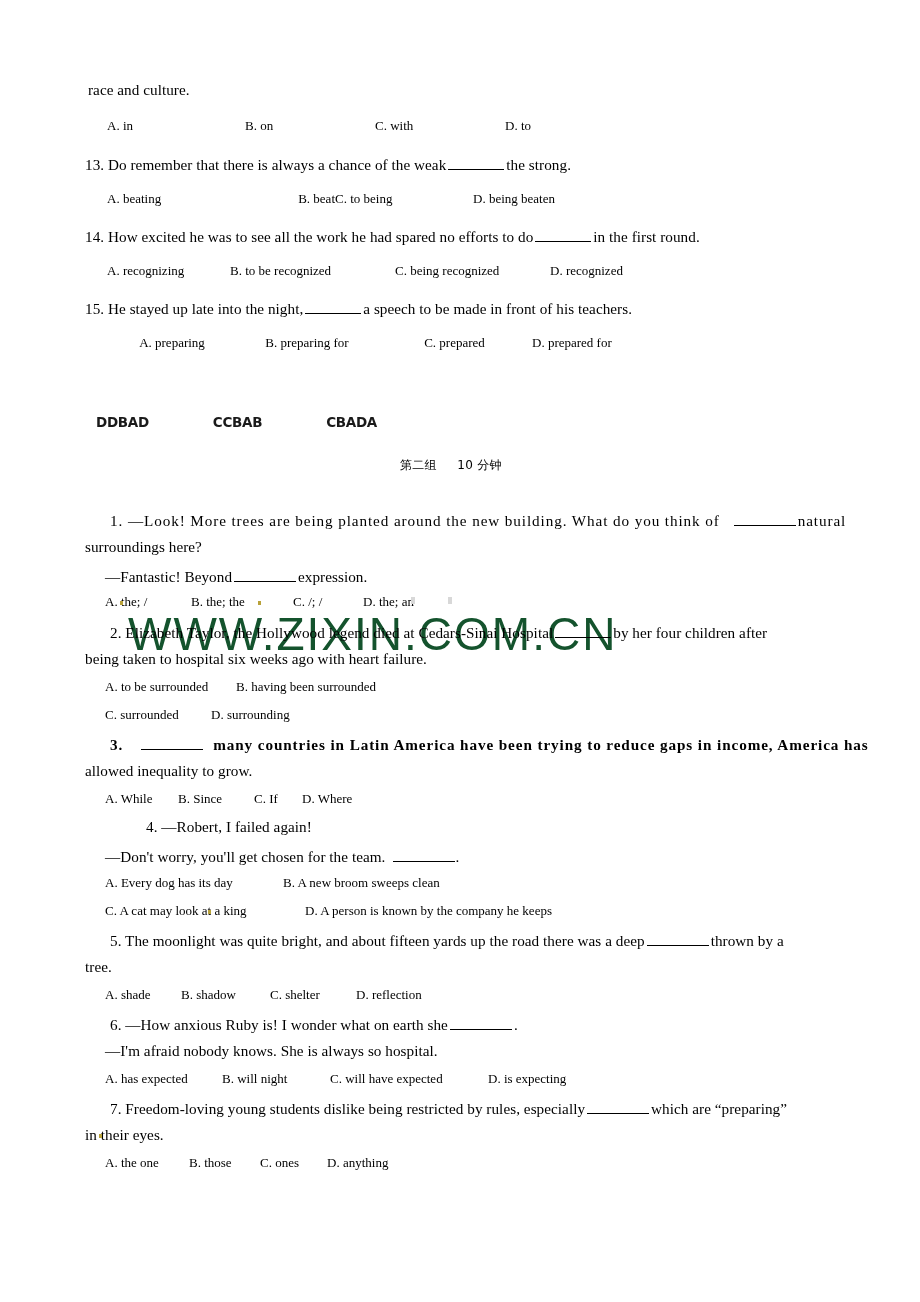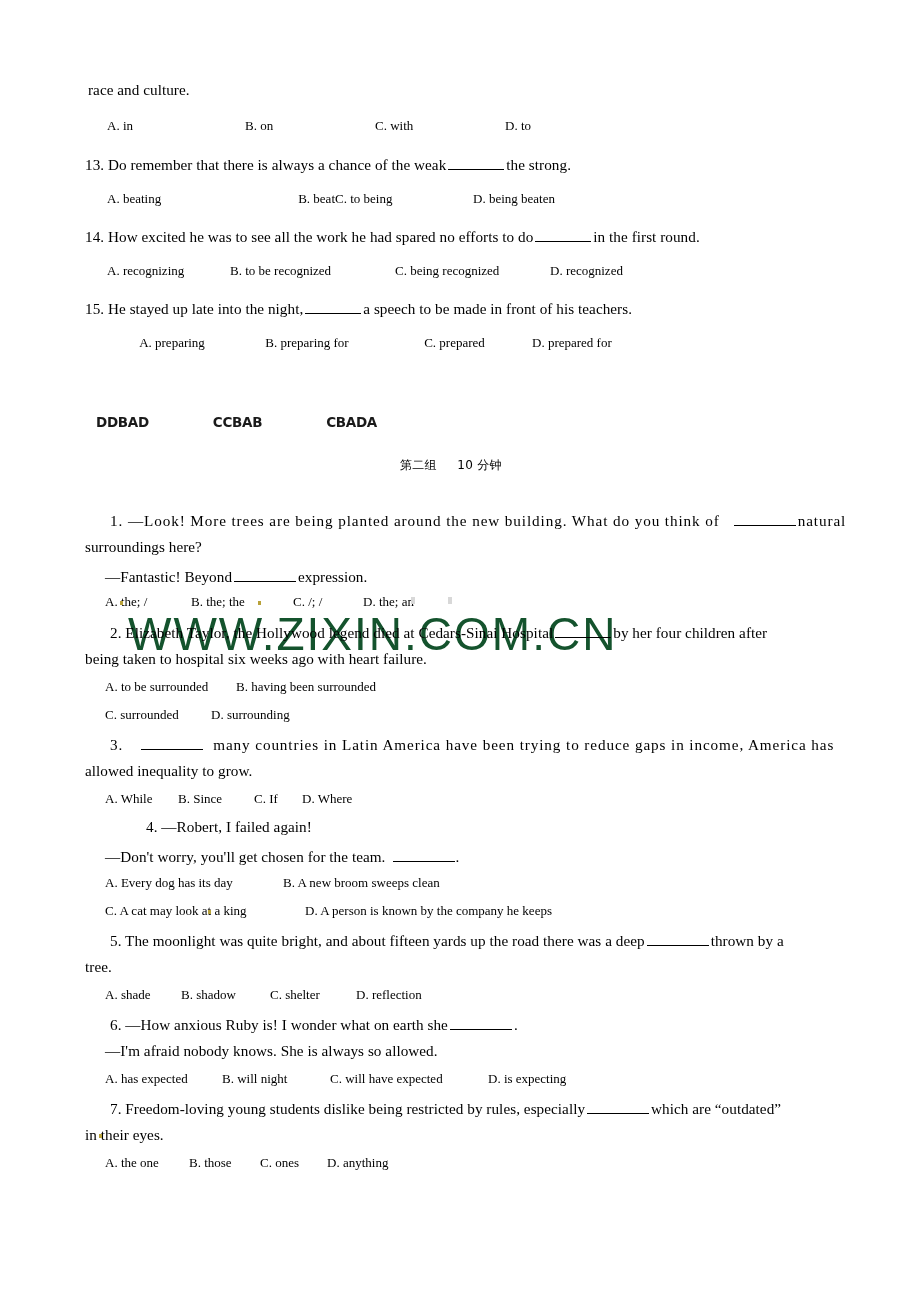--- a/index.html
+++ b/index.html
@@ -168,21 +168,21 @@
       <span>Elizabeth Taylor, the Hollywood legend died at Cedars-Sinai Hospital</span><span class="blank b-md"></span><span>by her four children after</span>
     </div>
     <div class="line" style="left:85px; top:651px;">being taken to hospital six weeks ago with heart failure.</div>
     <div class="opt-row" style="left:105px; top:679px;">
       <span class="opt-tab" style="width:131px;">A. to be surrounded</span><span class="opt-tab">B. having been surrounded</span>
     </div>
     <div class="opt-row" style="left:105px; top:707px;">
       <span class="opt-tab" style="width:106px;">C. surrounded</span><span class="opt-tab">D. surrounding</span>
     </div>
 
-    <div class="line sp-wide" style="left:110px; top:735px;">
+    <div class="line sp-wide" style="left:110px; top:735px;font-weight:bold;">
       <span>3.</span><span class="blank b-lg" style="margin-left:18px;margin-right:10px;"></span><span>many countries in Latin America have been trying to reduce gaps in income, America has</span>
     </div>
     <div class="line" style="left:85px; top:763px;">allowed inequality to grow.</div>
     <div class="opt-row" style="left:105px; top:791px;">
       <span class="opt-tab" style="width:73px;">A. While</span><span class="opt-tab" style="width:76px;">B. Since</span><span class="opt-tab" style="width:48px;">C. If</span><span class="opt-tab">D. Where</span>
     </div>
 
     <div class="line" style="left:110px; top:819px;margin-left:36px;">
       <span>4.</span>
       <span>—Robert, I failed again!</span>
@@ -204,28 +204,28 @@
     </div>
     <div class="line" style="left:85px; top:959px;">tree.</div>
     <div class="opt-row" style="left:105px; top:987px;">
       <span class="opt-tab" style="width:76px;">A. shade</span><span class="opt-tab" style="width:89px;">B. shadow</span><span class="opt-tab" style="width:86px;">C. shelter</span><span class="opt-tab">D. reflection</span>
     </div>
 
     <div class="line" style="left:110px; top:1015px;">
       <span>6.</span>
       <span>—How anxious Ruby is! I wonder what on earth she</span><span class="blank b-lg"></span><span>.</span>
     </div>
-    <div class="line" style="left:105px; top:1043px;">—I'm afraid nobody knows. She is always so allowed.</div>
+    <div class="line" style="left:105px; top:1043px;">—I'm afraid nobody knows. She is always so hospital.</div>
     <div class="opt-row" style="left:105px; top:1071px;">
       <span class="opt-tab" style="width:117px;">A. has expected</span><span class="opt-tab" style="width:108px;">B. will night</span><span class="opt-tab" style="width:158px;">C. will have expected</span><span class="opt-tab">D. is expecting</span>
     </div>
 
     <div class="line" style="left:110px; top:1099px;">
       <span>7.</span>
-      <span>Freedom-loving young students dislike being restricted by rules, especially</span><span class="blank b-lg"></span><span>which are “outdated”</span>
+      <span>Freedom-loving young students dislike being restricted by rules, especially</span><span class="blank b-lg"></span><span>which are “preparing”</span>
     </div>
     <div class="line" style="left:85px; top:1127px;">in  their eyes.</div>
     <div class="speck" style="left:99px; top:1134px;"></div>
     <div class="opt-row" style="left:105px; top:1155px;">
       <span class="opt-tab" style="width:84px;">A. the one</span><span class="opt-tab" style="width:71px;">B. those</span><span class="opt-tab" style="width:67px;">C. ones</span><span class="opt-tab">D. anything</span>
     </div>
 
   </div>
 </div>
 

